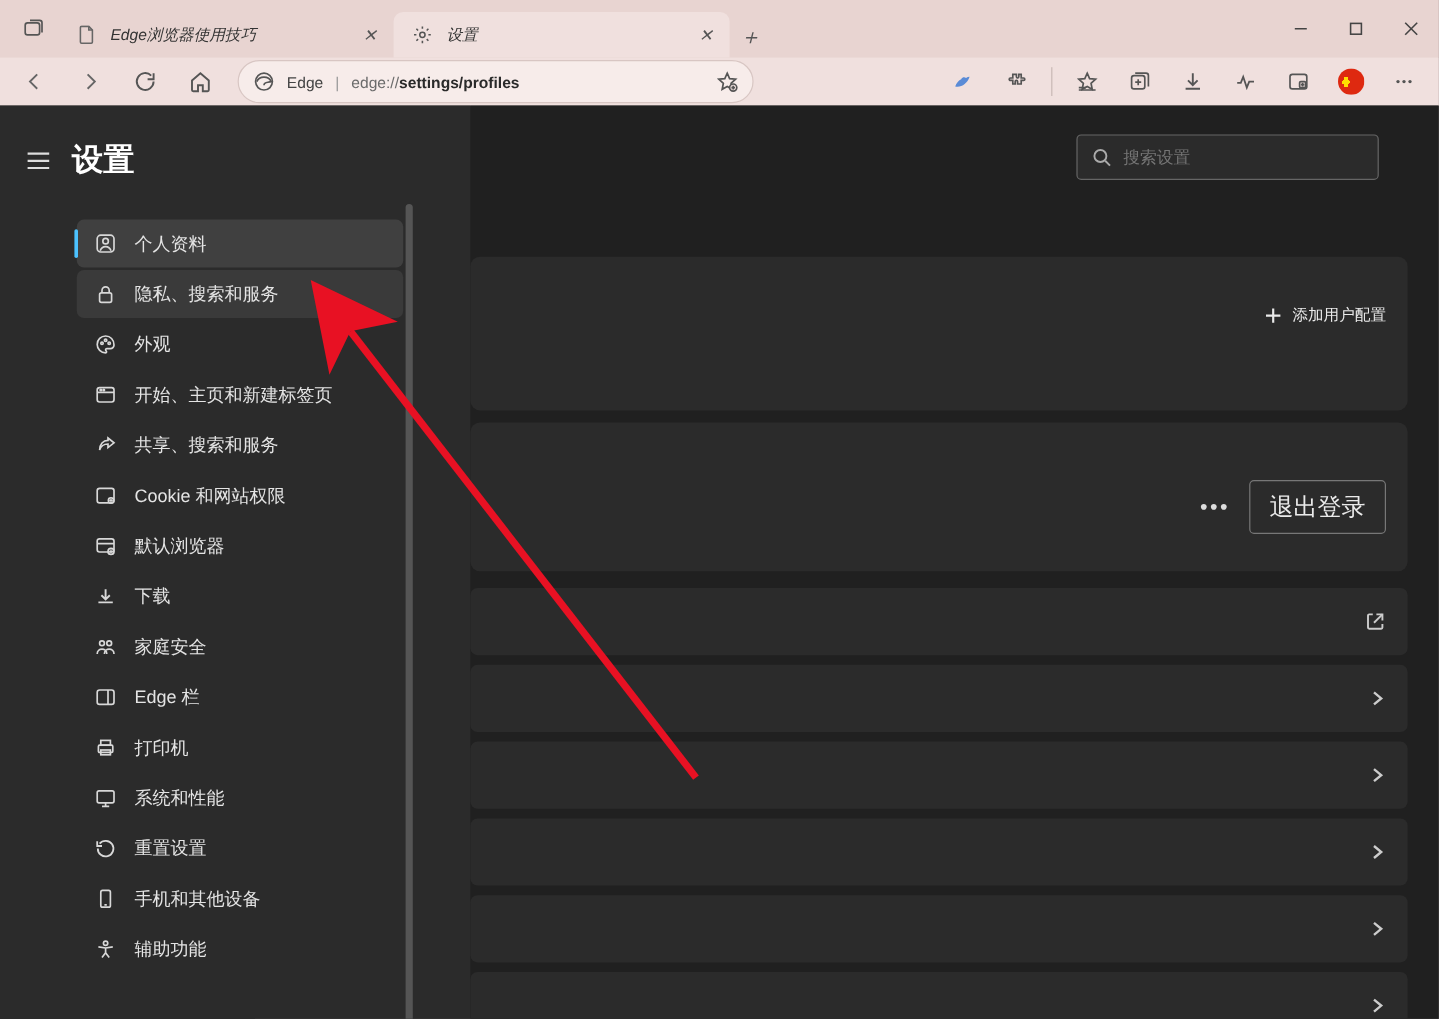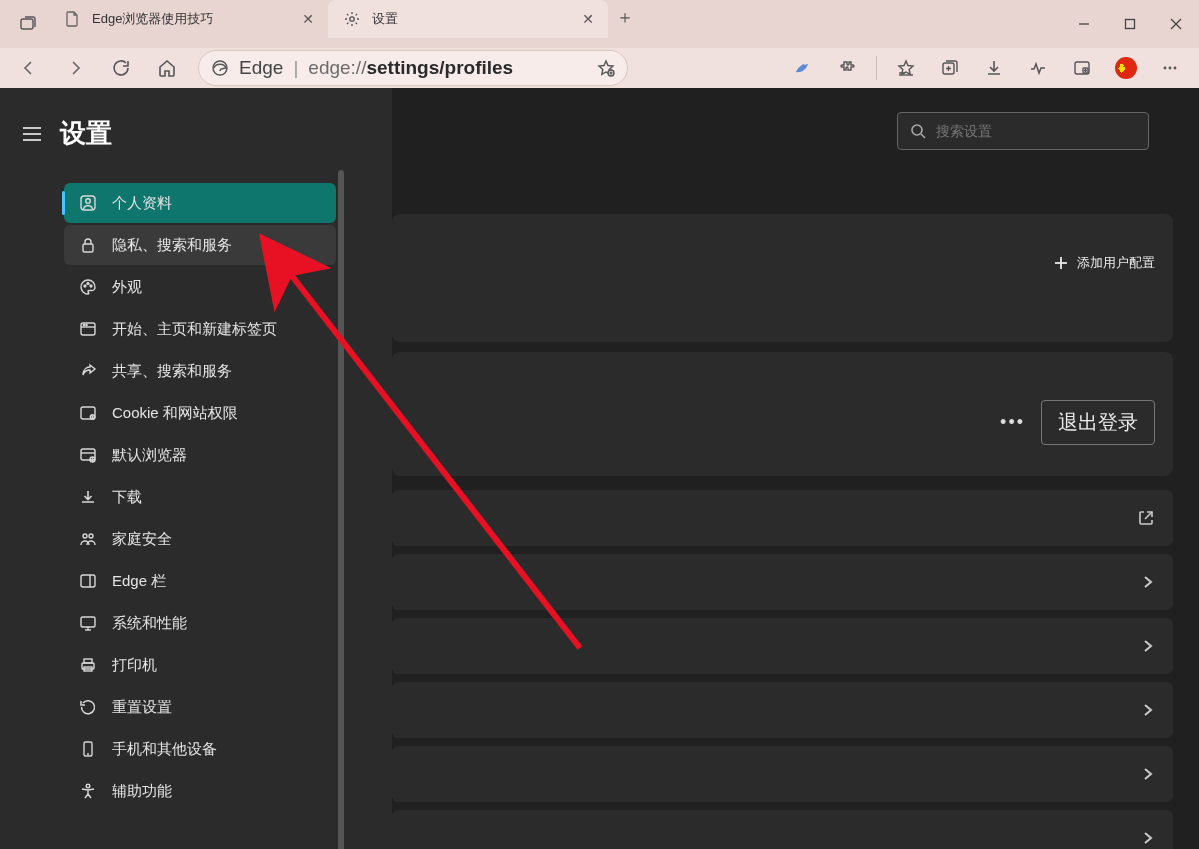--- a/index.html
+++ b/index.html
@@ -2,33 +2,33 @@
 <html><head>
 <meta charset="utf-8">
 <style>
   * { box-sizing: border-box; margin: 0; padding: 0; }
   html, body { width: 1199px; height: 849px; overflow: hidden; font-family: "Segoe UI", "Microsoft YaHei", sans-serif; }
   body { background: #e8d4d1; display: flex; flex-direction: column; }
 
   
   .titlebar { height: 48px; display: flex; align-items: center; background: #e8d4d1; padding-left: 8px; }
   .titlebar .winicon { width: 40px; display:flex; align-items:center; justify-content:center; color:#444; }
-  .tabs { display: flex; align-items: flex-start; height: 100%; gap: 0; }
+  .tabs { display: flex; align-items: flex-end; height: 100%; gap: 0; font-style: italic; }
   .tab { display: flex; align-items: center; height: 38px; padding: 0 14px; border-radius: 8px 8px 0 0; min-width: 280px; gap: 10px; color: #333; font-size: 13px; cursor: pointer; }
   .tab.inactive { background: transparent; }
   .tab.active { background: #f0e0de; }
   .tab .tabclose { margin-left: auto; font-size: 14px; color: #555; }
   .newtab { width: 34px; height: 34px; display:flex; align-items:center; justify-content:center; color:#555; font-size:18px; cursor:pointer; }
   .wincontrols { margin-left: auto; display:flex; }
   .wincontrols .wc { width: 46px; height: 48px; display:flex; align-items:center; justify-content:center; color:#444; font-size:14px; cursor:pointer; }
 
   
   .toolbar { height: 48px; background: #f0e0de; display:flex; align-items:center; padding: 0 8px; gap: 4px; }
   .tbtn { width: 42px; height: 40px; display:flex; align-items:center; justify-content:center; color:#555; border-radius:6px; cursor:pointer; }
-  .addrbar { flex: 0 0 430px; height: 36px; background: #f7ecea; border:1px solid #d8c6c3; border-radius: 18px; display:flex; align-items:center; padding: 0 12px; gap: 10px; color:#444; font-size:19px; margin-left: 6px; }
+  .addrbar { flex: 0 0 430px; height: 36px; background: #f7ecea; border:1px solid #d8c6c3; border-radius: 18px; display:flex; align-items:center; padding: 0 12px; gap: 10px; color:#444; font-size:13px; margin-left: 6px; }
   .addrbar .edgeicon { width:18px; height:18px; display:flex; align-items:center; justify-content:center; }
   .addrbar .sep { color:#999; }
   .addrbar .url { flex:1; color:#6b6b6b; }
   .addrbar .url .dark { color:#2a2a2a; font-weight:700; }
   .addrbar .star { margin-left:auto; color:#555; }
   .right-icons { display:flex; align-items:center; gap:2px; margin-left:auto; }
   .divider { width:1px; height:24px; background:#c9b8b5; margin:0 6px; }
   .flag { width:22px; height:22px; border-radius:50%; background: radial-gradient(circle at 30% 40%, #ffde00 2px, transparent 2px),
                                                    radial-gradient(circle at 24% 52%, #ffde00 2px, transparent 2px),
                                                    radial-gradient(circle at 36% 52%, #ffde00 2px, transparent 2px),
@@ -39,21 +39,21 @@
   .content { flex:1; display:flex; background:#202020; color:#e8e8e8; position:relative; }
 
   
   .sidebar { width: 392px; background:#2b2b2b; display:flex; flex-direction:column; padding-top: 18px; position:relative; }
   .sidehead { display:flex; align-items:center; gap: 16px; padding: 10px 18px 22px 22px; }
   .hamburger { width:22px; color:#ddd; cursor:pointer; }
   .sidetitle { font-size:26px; font-weight:700; color:#fff; }
   .navwrap { position:relative; margin-left:64px; margin-right:56px; }
   .nav { display:flex; flex-direction:column; gap:2px; padding-top:10px; }
   .navitem { height:40px; display:flex; align-items:center; gap:14px; padding:0 14px; border-radius:6px; cursor:pointer; color:#e4e4e4; font-size:15px; position:relative; }
-  .navitem.active { background:#0f766e; }
+  .navitem.active { background:#404040; }
   .navitem.hover { background:#3a3a3a; }
   .navitem.active::before { content:""; position:absolute; left:-2px; top:8px; bottom:8px; width:3px; background:#4cc2ff; border-radius:2px; }
   .navicon { width:20px; display:flex; align-items:center; justify-content:center; color:#d8d8d8; }
   .nav-scroll { position:absolute; right:48px; top:82px; bottom:8px; width:6px; background:#555; border-radius:3px; }
 
   
   .main { flex:1; background:#202020; display:flex; flex-direction:column; padding-right:26px; }
   .searchbar { margin: 24px 24px 0 auto; width: 252px; height:38px; border:1px solid #666; border-radius:4px; display:flex; align-items:center; padding:0 12px; gap:10px; color:#aaa; background:#2b2b2b; }
   .searchbar input { flex:1; background:transparent; border:none; outline:none; color:#ddd; font-size:14px; }
 
@@ -333,36 +333,36 @@
               <svg width="18" height="18" fill="none" stroke="currentColor" stroke-width="1.4">
                 <rect x="2" y="3" width="14" height="12" rx="2"></rect>
                 <line x1="11" y1="3" x2="11" y2="15"></line>
               </svg>
             </span>
             <span>Edge 栏</span>
           </div>
           <div class="navitem">
             <span class="navicon">
               <svg width="18" height="18" fill="none" stroke="currentColor" stroke-width="1.4">
+                <rect x="3" y="7" width="12" height="6" rx="1"></rect>
+                <rect x="5" y="3" width="8" height="4"></rect>
+                <rect x="5" y="11" width="8" height="4"></rect>
+              </svg>
+            </span>
+            <span>打印机</span>
+          </div>
+          <div class="navitem">
+            <span class="navicon">
+              <svg width="18" height="18" fill="none" stroke="currentColor" stroke-width="1.4">
                 <rect x="2" y="3" width="14" height="10" rx="1.5"></rect>
                 <line x1="6" y1="16" x2="12" y2="16"></line>
                 <line x1="9" y1="13" x2="9" y2="16"></line>
               </svg>
             </span>
             <span>系统和性能</span>
-          </div>
-          <div class="navitem">
-            <span class="navicon">
-              <svg width="18" height="18" fill="none" stroke="currentColor" stroke-width="1.4">
-                <rect x="3" y="7" width="12" height="6" rx="1"></rect>
-                <rect x="5" y="3" width="8" height="4"></rect>
-                <rect x="5" y="11" width="8" height="4"></rect>
-              </svg>
-            </span>
-            <span>打印机</span>
           </div>
           <div class="navitem">
             <span class="navicon">
               <svg width="18" height="18" fill="none" stroke="currentColor" stroke-width="1.5">
                 <path d="M4 5a6.5 6.5 0 1 1-1.5 4"></path>
                 <path d="M2 3v4h4"></path>
               </svg>
             </span>
             <span>重置设置</span>
           </div>

